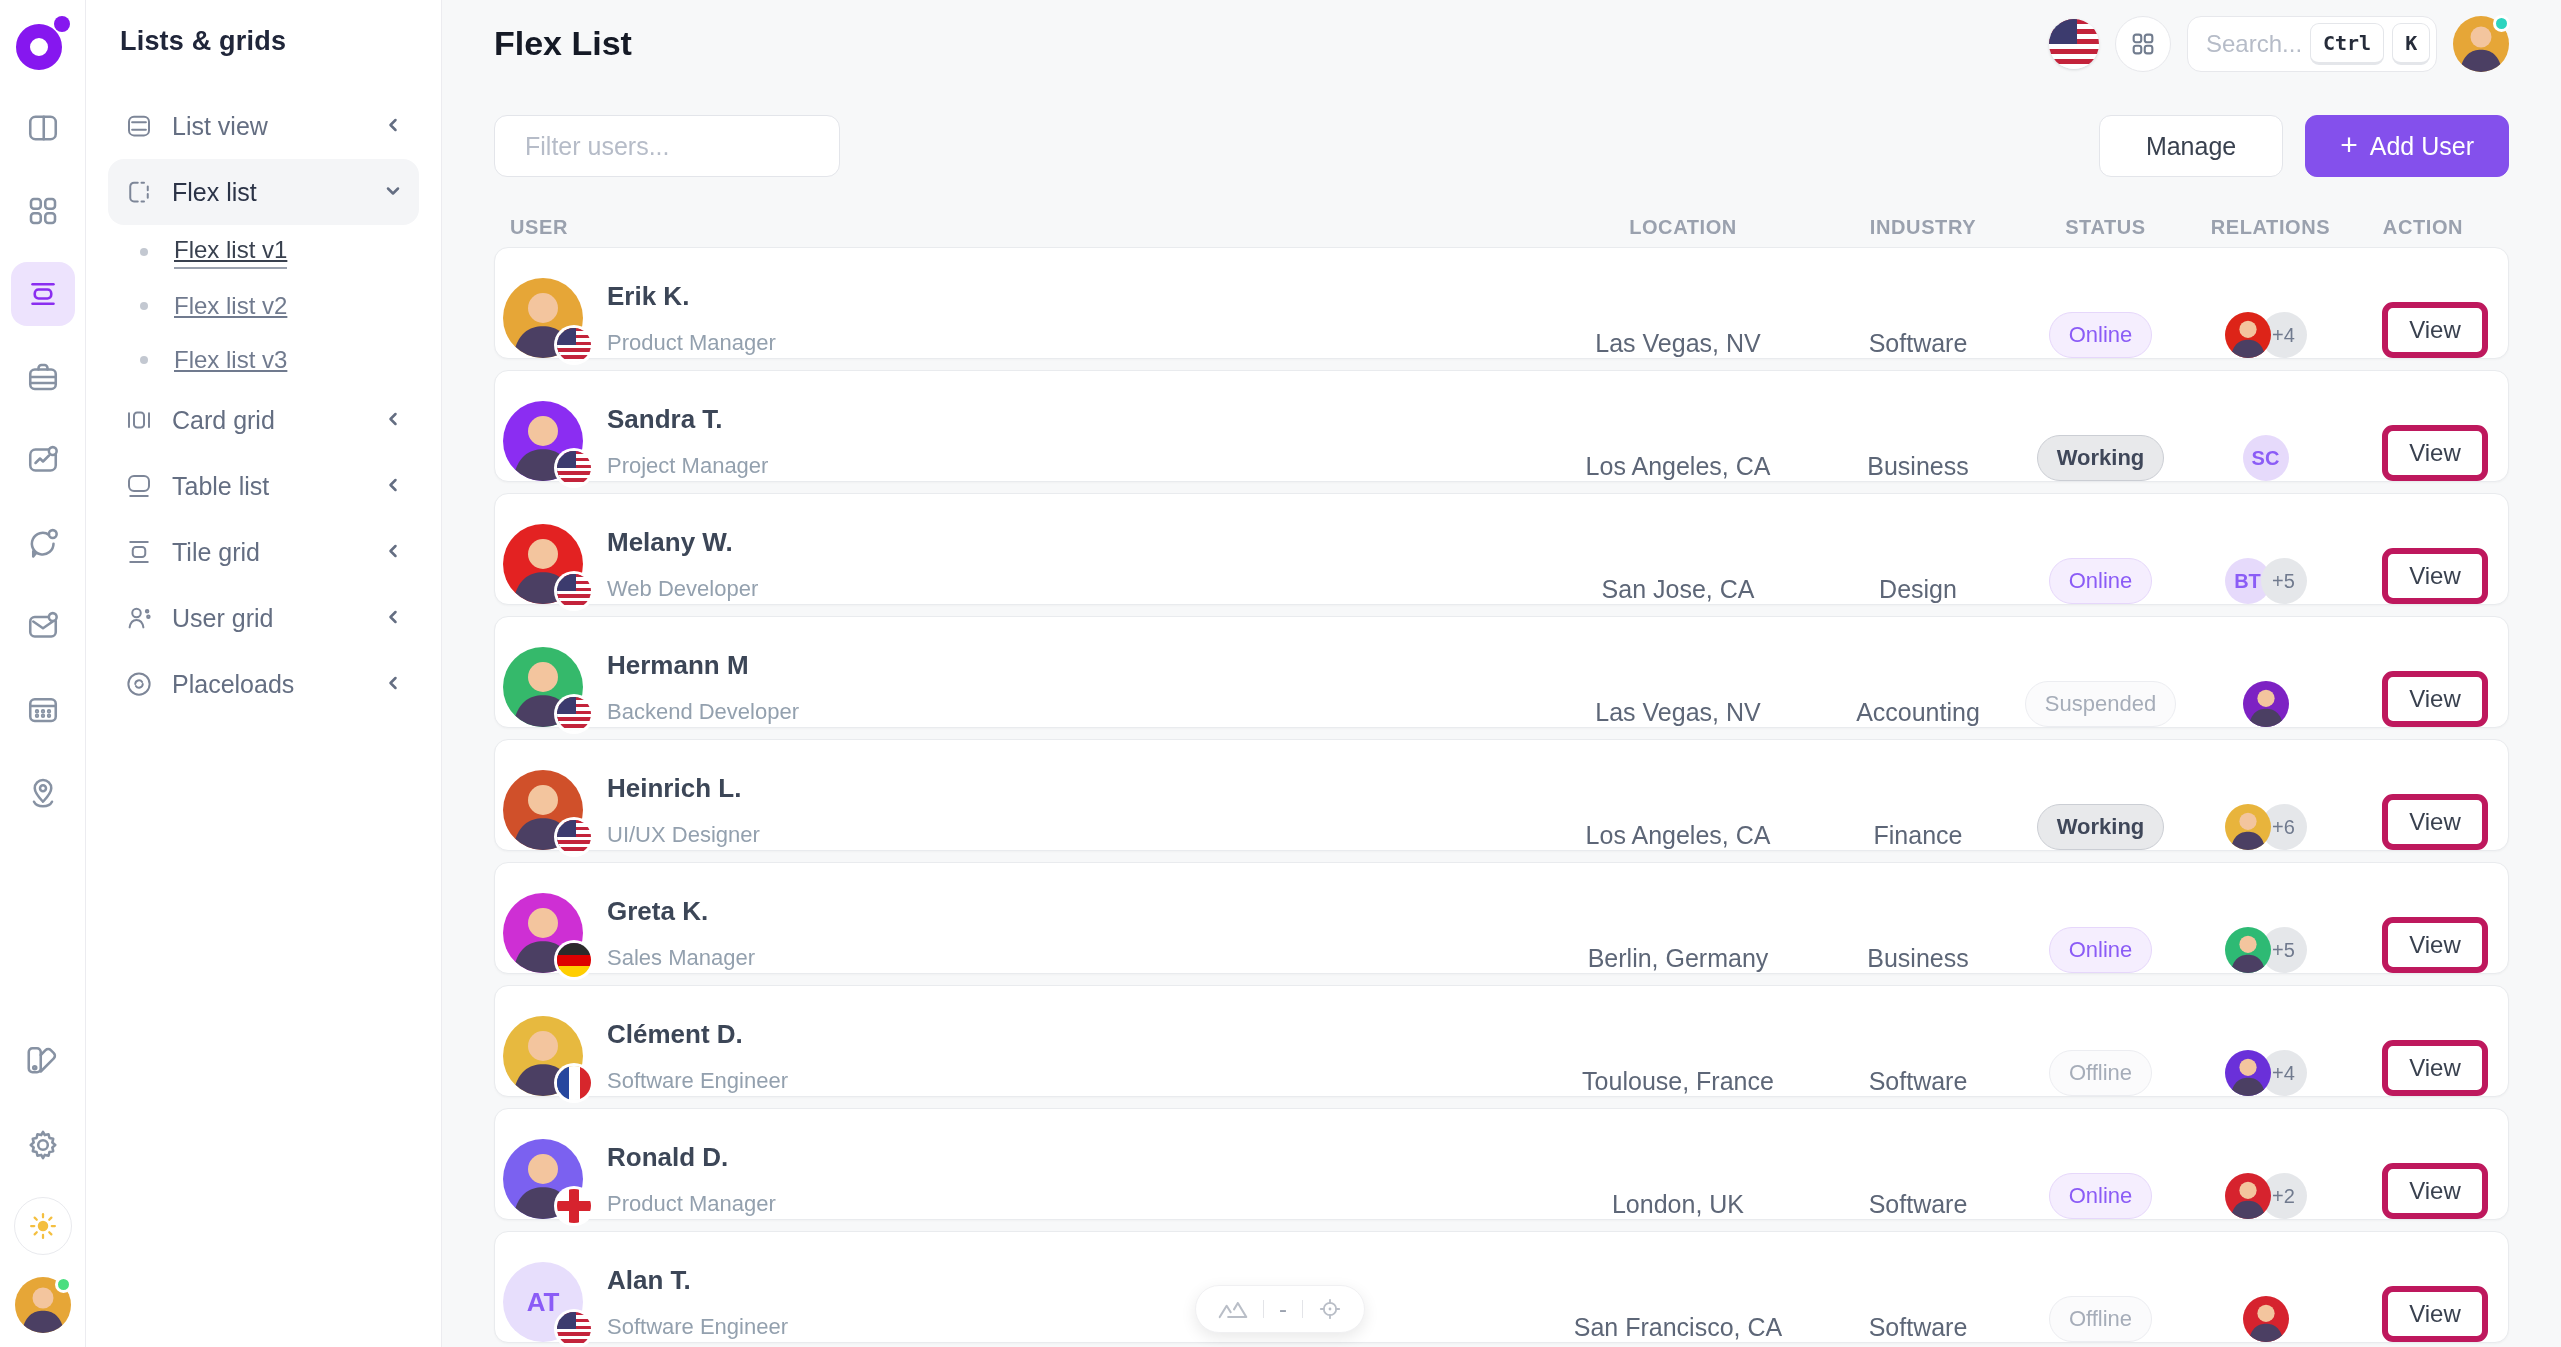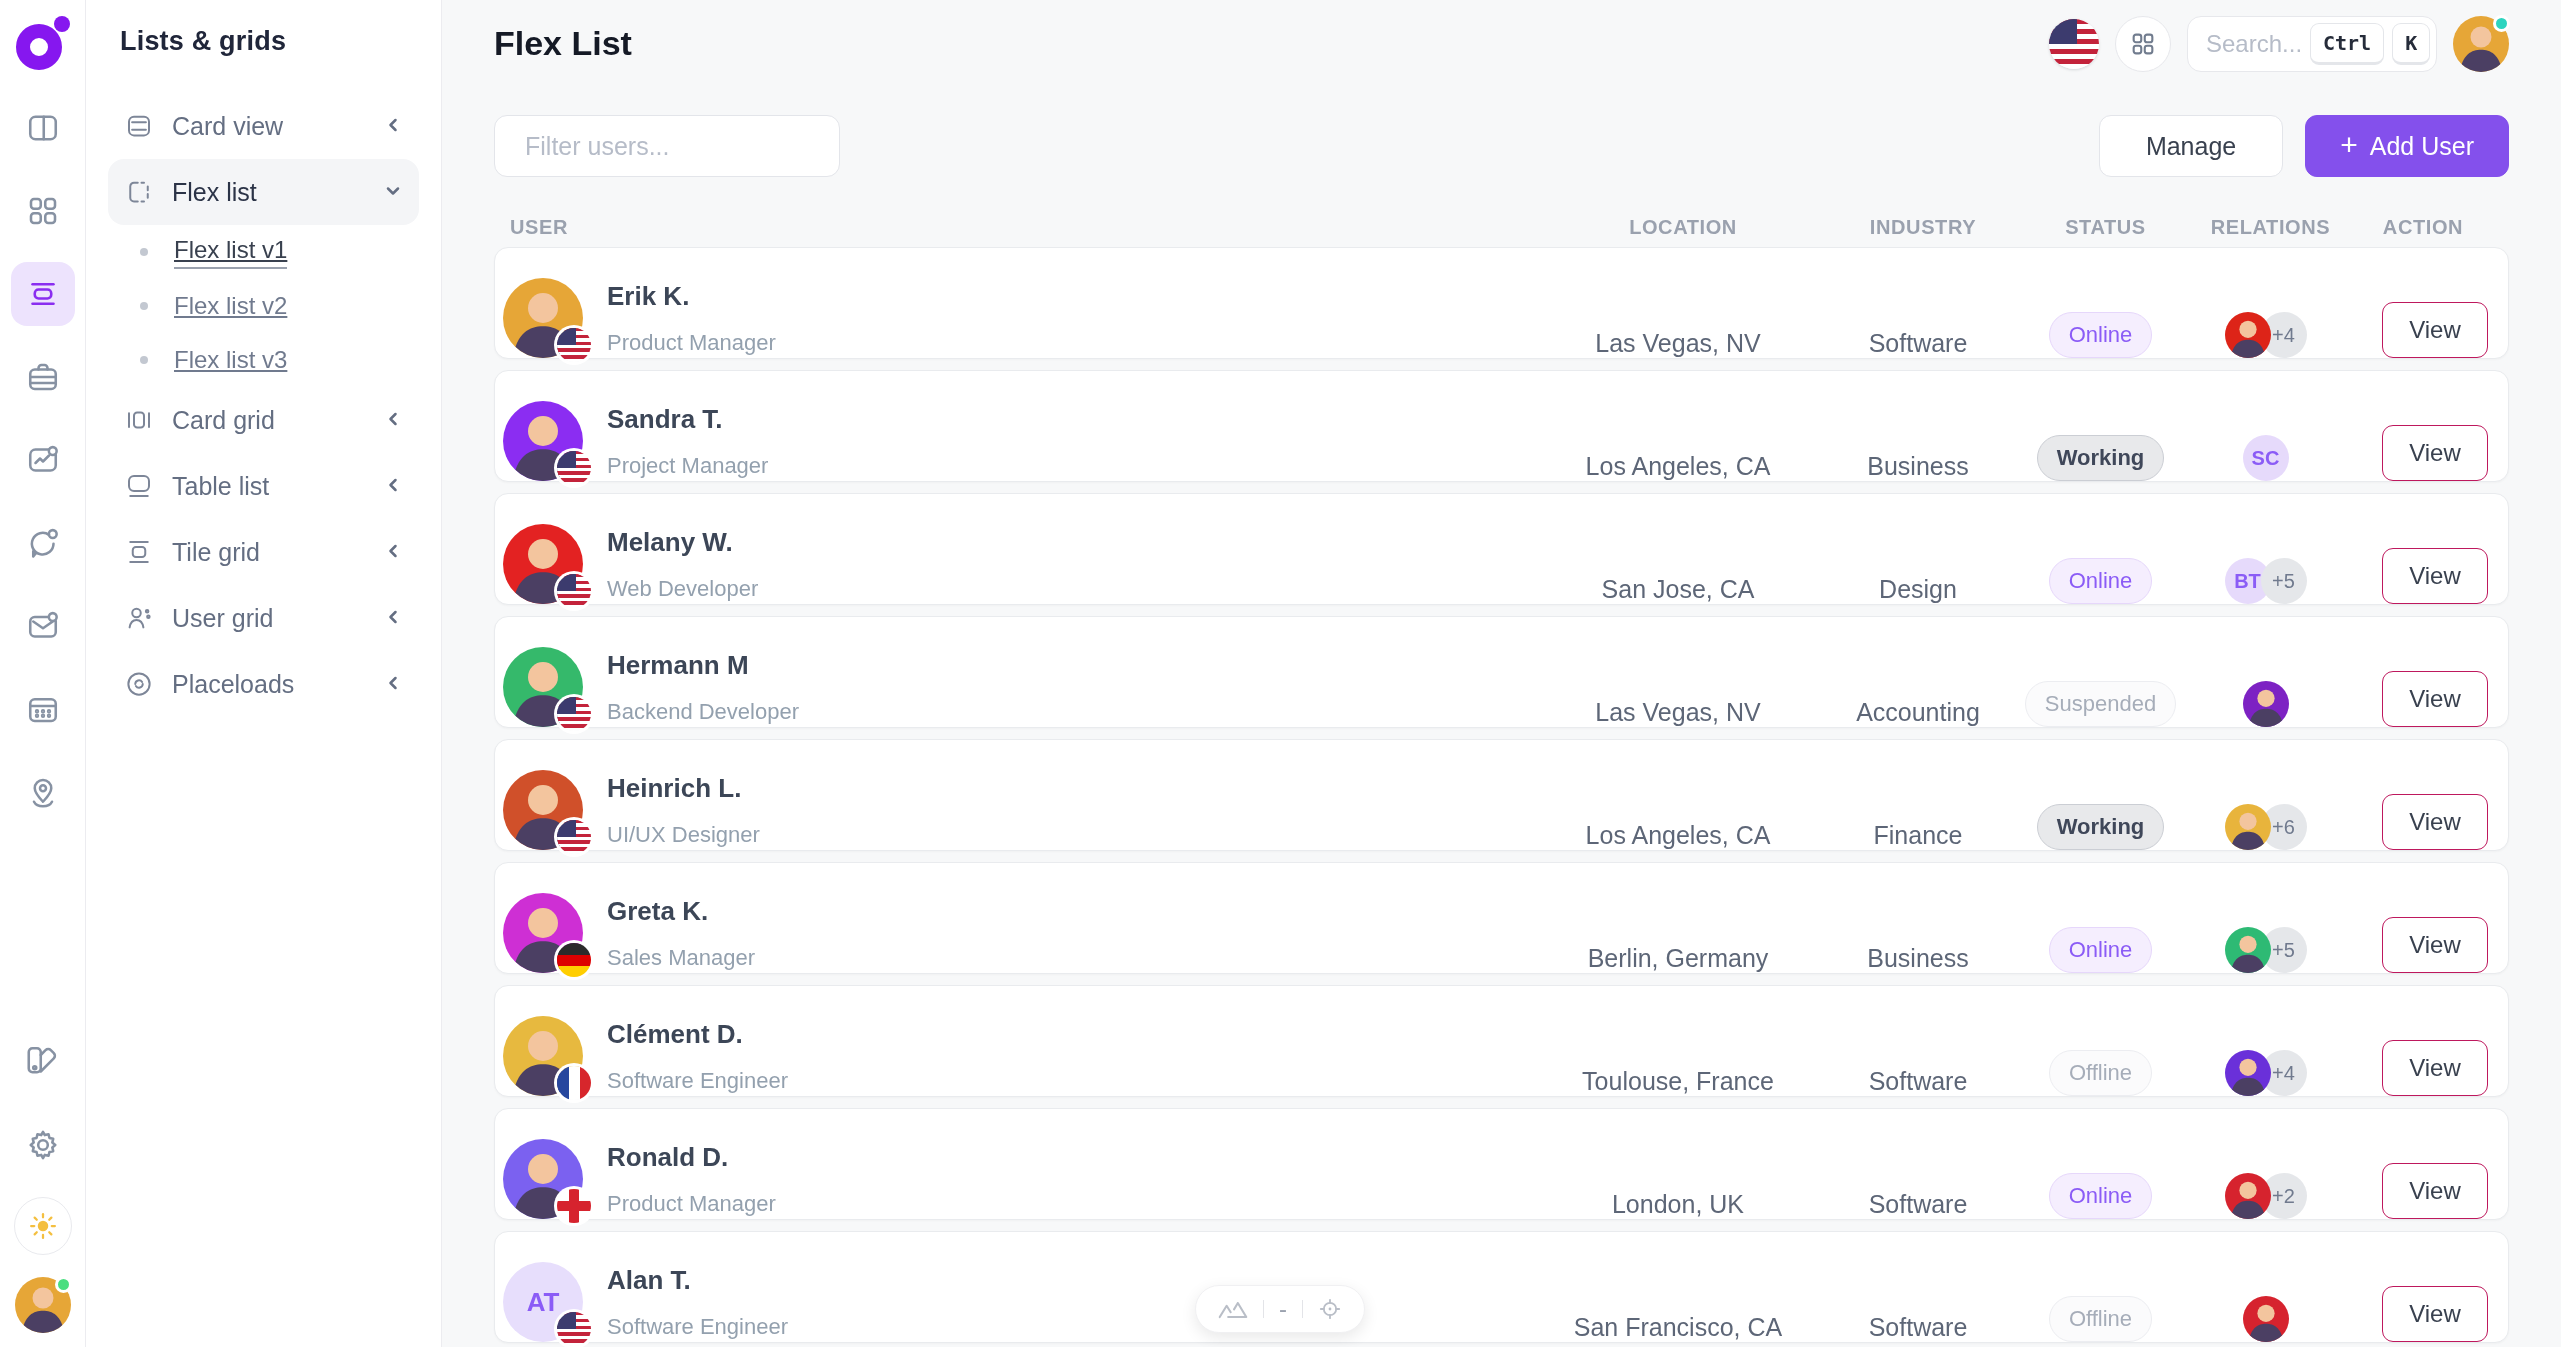--- a/index.html
+++ b/index.html
@@ -124,21 +124,21 @@
 
   .badge{display:inline-flex;align-items:center;justify-content:center;padding:9px 19px;border-radius:999px;font-size:22px;border:1px solid transparent;}
   .st-online{background:var(--accent-soft);border-color:var(--accent-soft-border);color:var(--accent-text);}
   .st-working{background:var(--working-bg);border-color:var(--working-border);color:var(--working-text);font-weight:700;}
   .st-muted{background:var(--muted-bg);border-color:var(--muted-border);color:var(--muted-text);}
 
   .rel-wrap{display:flex;align-items:center;}
   .rel-chip{width:46px;height:46px;border-radius:50%;background:#e5e7ea;color:#707a8e;font-size:20px;display:flex;align-items:center;justify-content:center;margin-left:-10px;}
   .rel-init{width:46px;height:46px;border-radius:50%;background:var(--initials-bg);color:var(--accent-text);font-size:20px;font-weight:700;display:flex;align-items:center;justify-content:center;}
 
-  .view-btn{width:106px;height:56px;background:#fff;border:1px solid #be185d;border-radius:11px;font-size:24px;color:var(--ink-2);cursor:pointer;}
+  .view-btn{width:106px;height:56px;background:#fff;border:6px solid #be185d;border-radius:11px;font-size:24px;color:var(--ink-2);cursor:pointer;}
 
   
   .devtools{position:fixed;left:1280px;bottom:14px;transform:translateX(-50%);height:48px;background:#fff;border:1px solid #f0f0f2;border-radius:999px;box-shadow:0 5px 16px rgba(0,0,0,.09);display:flex;align-items:center;padding:0 22px;gap:15px;z-index:50;}
   .devtools svg{stroke:#b9bec7;fill:none;stroke-width:1.8;stroke-linecap:round;stroke-linejoin:round;}
   .devtools .sep{width:1px;height:18px;background:#e3e4e8;}
   .devtools .dash{color:#9aa1ae;font-size:24px;line-height:0;cursor:pointer;}
 </style>
 </head>
 <body>
 
@@ -260,21 +260,21 @@
 
 <aside class="sidebar">
   <div class="sidebar-title">Lists &amp; grids</div>
   <nav class="nav">
       <div class="nav-item">
         <svg viewBox="0 0 24 24">
           <rect x="4" y="4.5" width="16" height="15" rx="4"></rect>
           <line x1="6.5" y1="9" x2="17.5" y2="9"></line>
           <line x1="6.5" y1="15" x2="17.5" y2="15"></line>
         </svg>
-        <span class="lbl">Card view</span>
+        <span class="lbl">List view</span>
         <span class="chev"><svg viewBox="0 0 16 16">
             <polyline points="10,4 6,8 10,12"></polyline>
           </svg></span>
       </div>
       <div class="nav-item active">
         <svg viewBox="0 0 24 24">
           <path d="M11 4.5 H8 a3 3 0 0 0-3 3 v9 a3 3 0 0 0 3 3 h3"></path>
           <path d="M14 4.5 h2" stroke-dasharray="3 3"></path>
           <path d="M19 7.5 v9" stroke-dasharray="3 3"></path>
           <path d="M14 19.5 h2" stroke-dasharray="3 3"></path>

